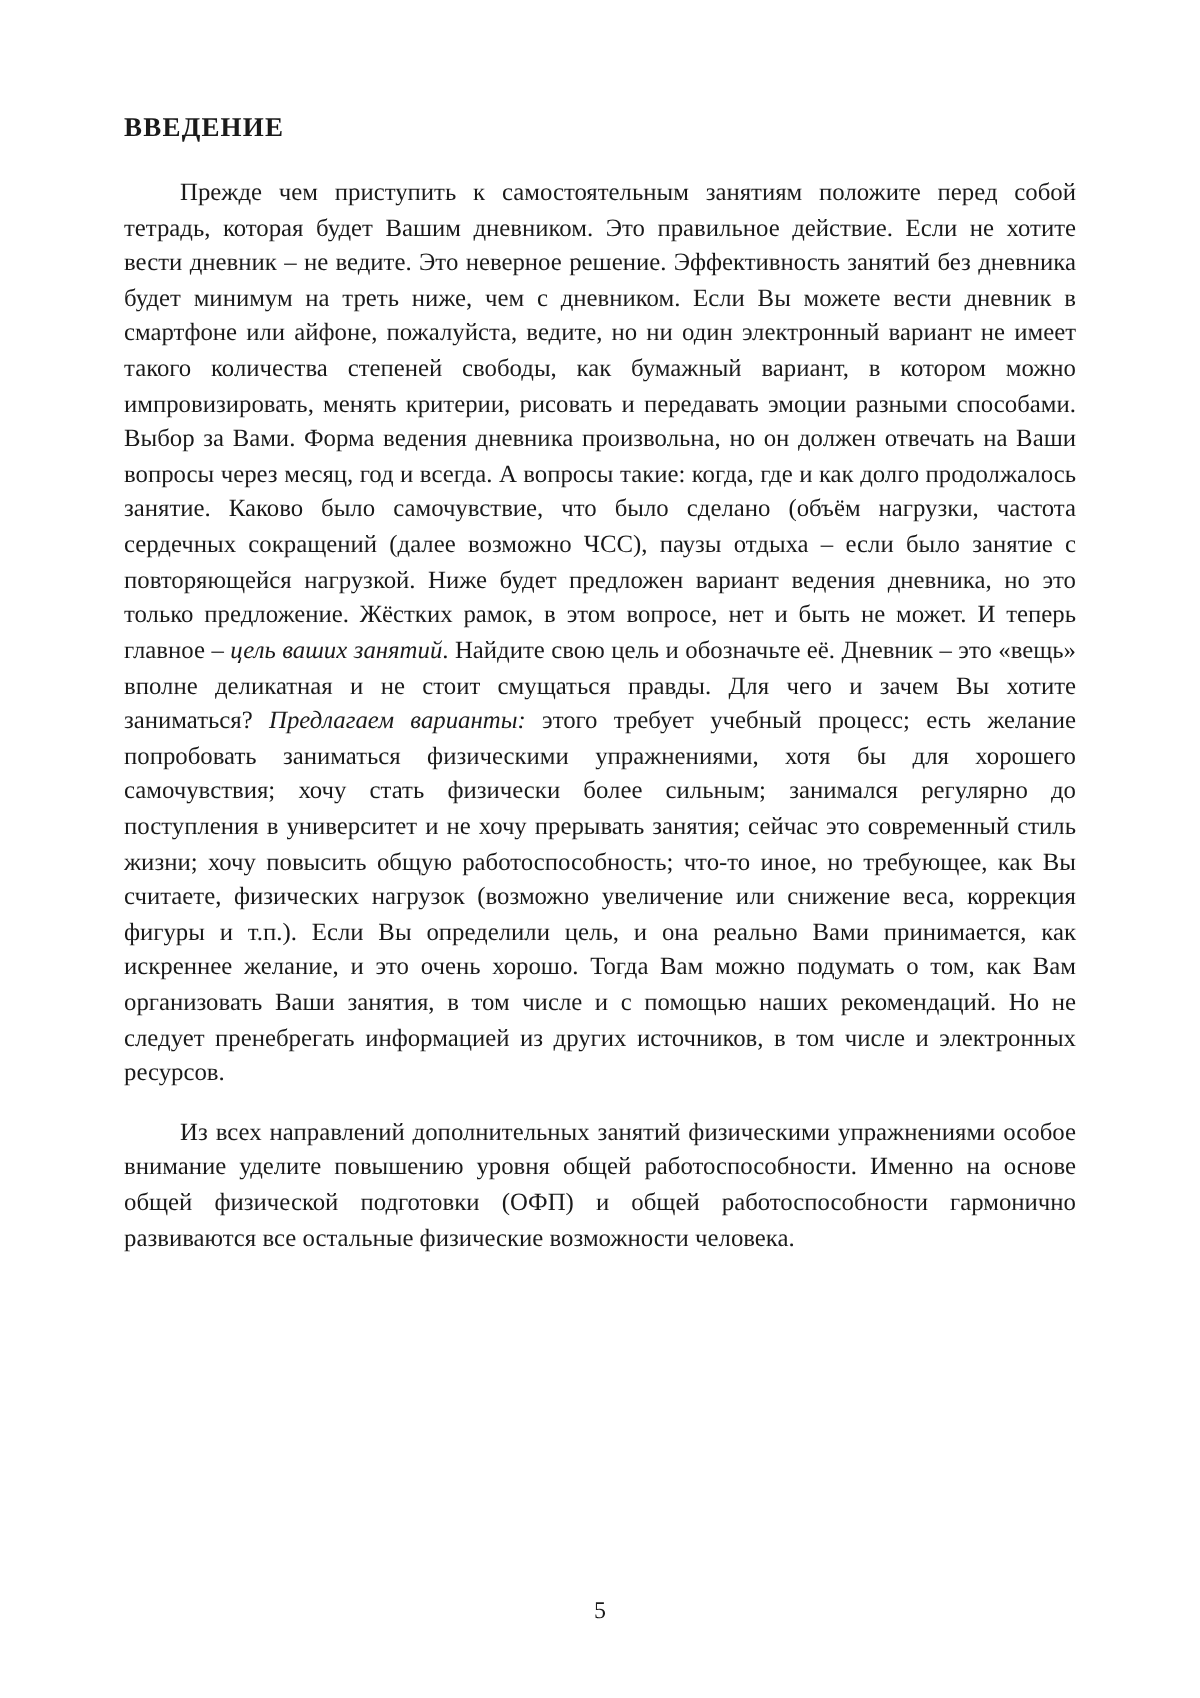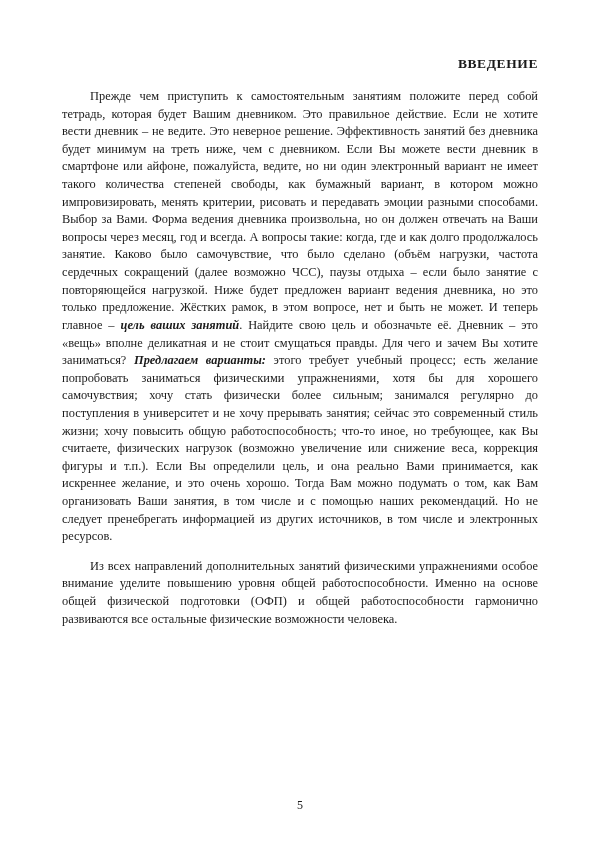--- a/index.html
+++ b/index.html
@@ -19,41 +19,40 @@
     position: absolute;
     left: 0;
     top: 0;
     width: 600px;
     height: 849px;
     box-sizing: border-box;
     padding: 48px 62px 28px 62px;
     background: #ffffff;
   }
   .doc-title {
-    text-align: right;
+    text-align: left;
     font-weight: bold;
     font-size: 13.5px;
     letter-spacing: 0.6px;
     margin: 8px 0 16px 0;
   }
   .body-text p {
     margin: 0;
     font-size: 12.4px;
     line-height: 1.42;
     text-align: justify;
     text-indent: 28px;
     text-justify: inter-word;
     hyphens: manual;
   }
   .body-text p + p {
     margin-top: 12px;
   }
   .body-text em {
     font-style: italic;
-    font-weight: bold;
   }
   .page-number {
     position: absolute;
     left: 0;
     right: 0;
     bottom: 36px;
     text-align: center;
     font-size: 12px;
     color: #1a1a1a;
   }

